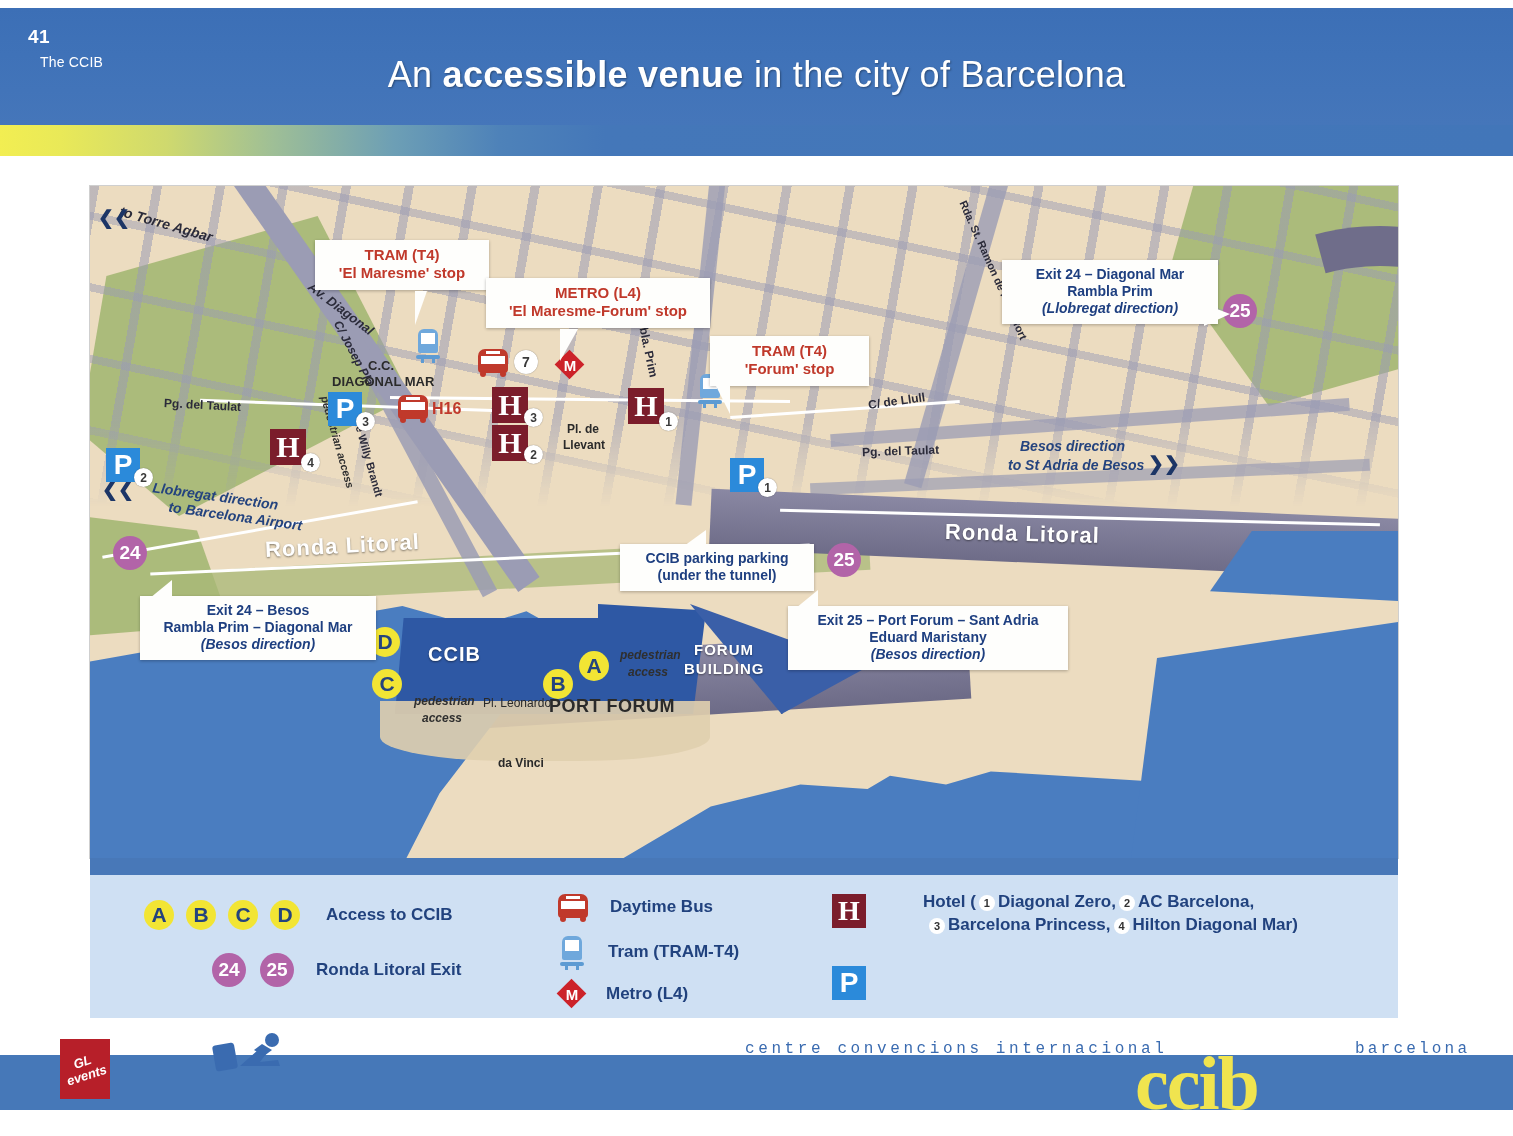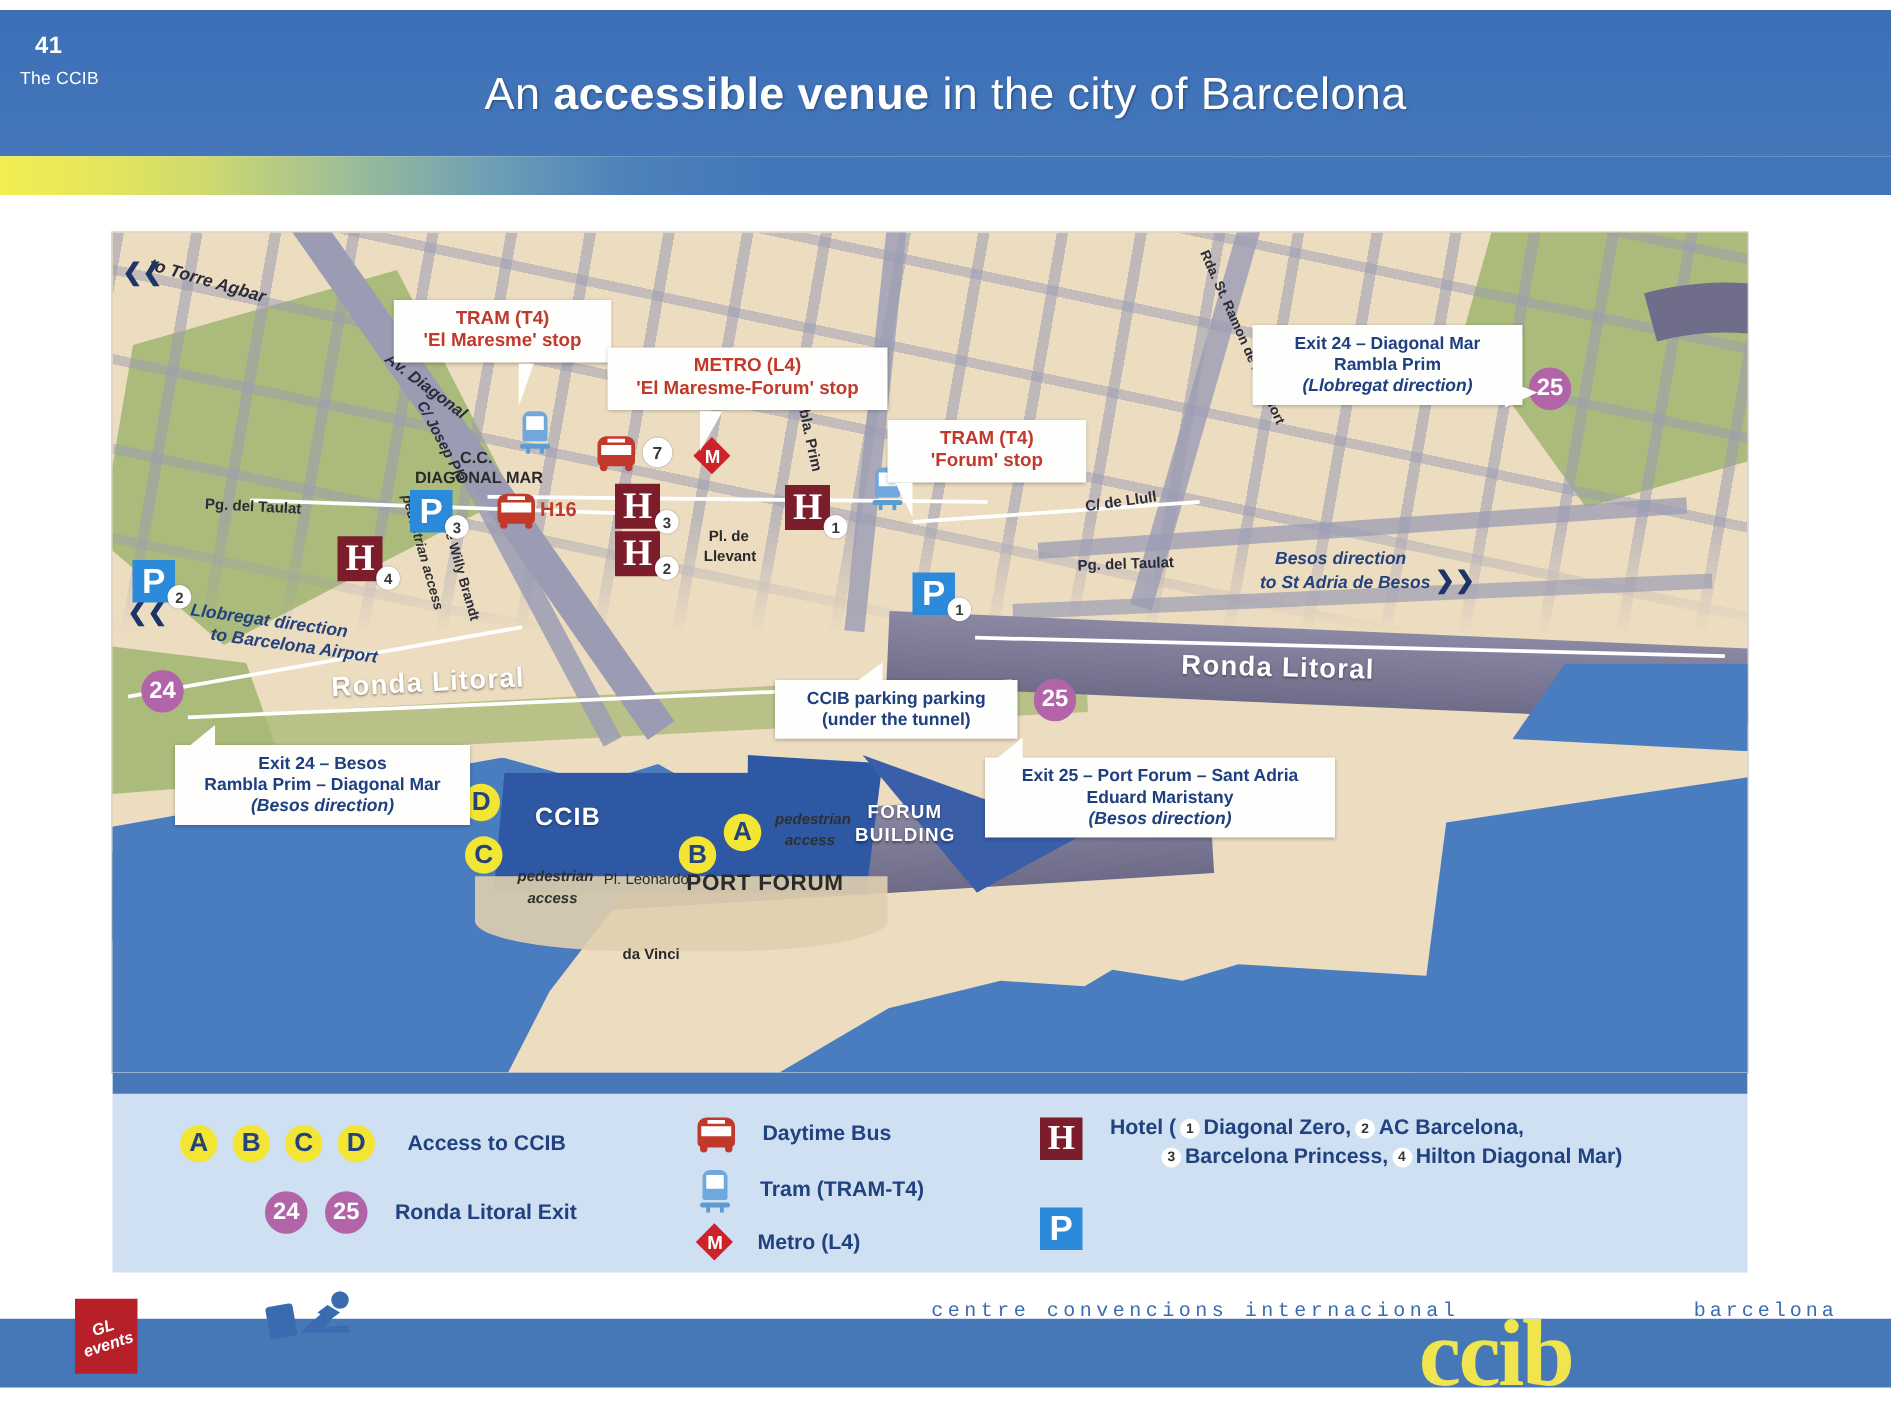--- a/index.html
+++ b/index.html
@@ -3,21 +3,21 @@
 <meta charset="utf-8">
 <style>
   html,body{margin:0;padding:0;background:#ffffff;}
   body{width:1513px;height:1136px;position:relative;overflow:hidden;
        font-family:"Liberation Sans",sans-serif;}
 
   
   #header{position:absolute;left:0;top:8px;width:1513px;height:117px;
           background:linear-gradient(180deg,#3c6fb6 0%,#3f72b8 40%,#4576ba 100%);}
   #page-num{position:absolute;left:28px;top:18px;color:#ffffff;font-size:19px;font-weight:bold;letter-spacing:.5px;}
-  #page-sub{position:absolute;left:16px;top:46px;color:#ffffff;font-size:14px;letter-spacing:.2px;}
+  #page-sub{position:absolute;left:40px;top:46px;color:#ffffff;font-size:14px;letter-spacing:.2px;}
   #slide-title{position:absolute;left:0;top:46px;width:1513px;text-align:center;
                color:#ffffff;font-size:36px;letter-spacing:.3px;
                text-shadow:1px 1px 2px rgba(0,0,0,.35);}
   #slide-title .b{font-weight:bold;}
   #header-strip{position:absolute;left:0;top:125px;width:1513px;height:31px;
      background:linear-gradient(90deg,#f2ee52 0%,#e9e958 4%,#cfd96e 11%,#9fbf96 18%,#6d9fb5 26%,#4e82b9 33%,#4477b9 40%,#4276b9 100%);}
 
   
   #map{position:absolute;left:90px;top:186px;width:1308px;height:672px;
        overflow:hidden;background:#e9d9bc;box-shadow:0 0 0 1px #cfcfcf;}
@@ -66,21 +66,21 @@
   .badge{position:absolute;width:19px;height:19px;border-radius:50%;background:#ffffff;
          color:#3a3a3a;font-size:12px;display:flex;align-items:center;justify-content:center;
          font-weight:bold;box-shadow:0 0 1px rgba(0,0,0,.5);}
   .circ-y{width:30px;height:30px;border-radius:50%;background:#f2e534;color:#24437e;
           font-size:21px;font-weight:bold;display:flex;align-items:center;justify-content:center;}
   .circ-p{width:34px;height:34px;border-radius:50%;background:#b264a8;color:#ffffff;
           font-size:19px;font-weight:bold;display:flex;align-items:center;justify-content:center;}
 
   
   .lg-row{position:absolute;display:flex;align-items:center;}
-  .lg-text{color:#21427e;font-size:17px;font-weight:bold;white-space:nowrap;}
+  .lg-text{color:#21427e;font-size:17px;font-weight:bold;white-space:nowrap;margin-left:35px;}
   .lg-sub{width:16px;height:16px;border-radius:50%;background:#ffffff;color:#333;
           display:inline-flex;align-items:center;justify-content:center;font-size:11px;
           margin:0 3px;vertical-align:middle;}
 
   
   .bus-ic{width:30px;height:26px;position:relative;}
   .bus-ic .body{position:absolute;left:0;top:0;width:30px;height:24px;background:#c0392b;border-radius:7px 7px 4px 4px;}
   .bus-ic .win{position:absolute;left:3px;top:7px;width:24px;height:8px;background:#ffffff;}
   .bus-ic .top{position:absolute;left:8px;top:2px;width:14px;height:3px;background:#ffffff;}
   .bus-ic .w1,.bus-ic .w2{position:absolute;bottom:-2px;width:6px;height:6px;background:#c0392b;border-radius:50%;}

